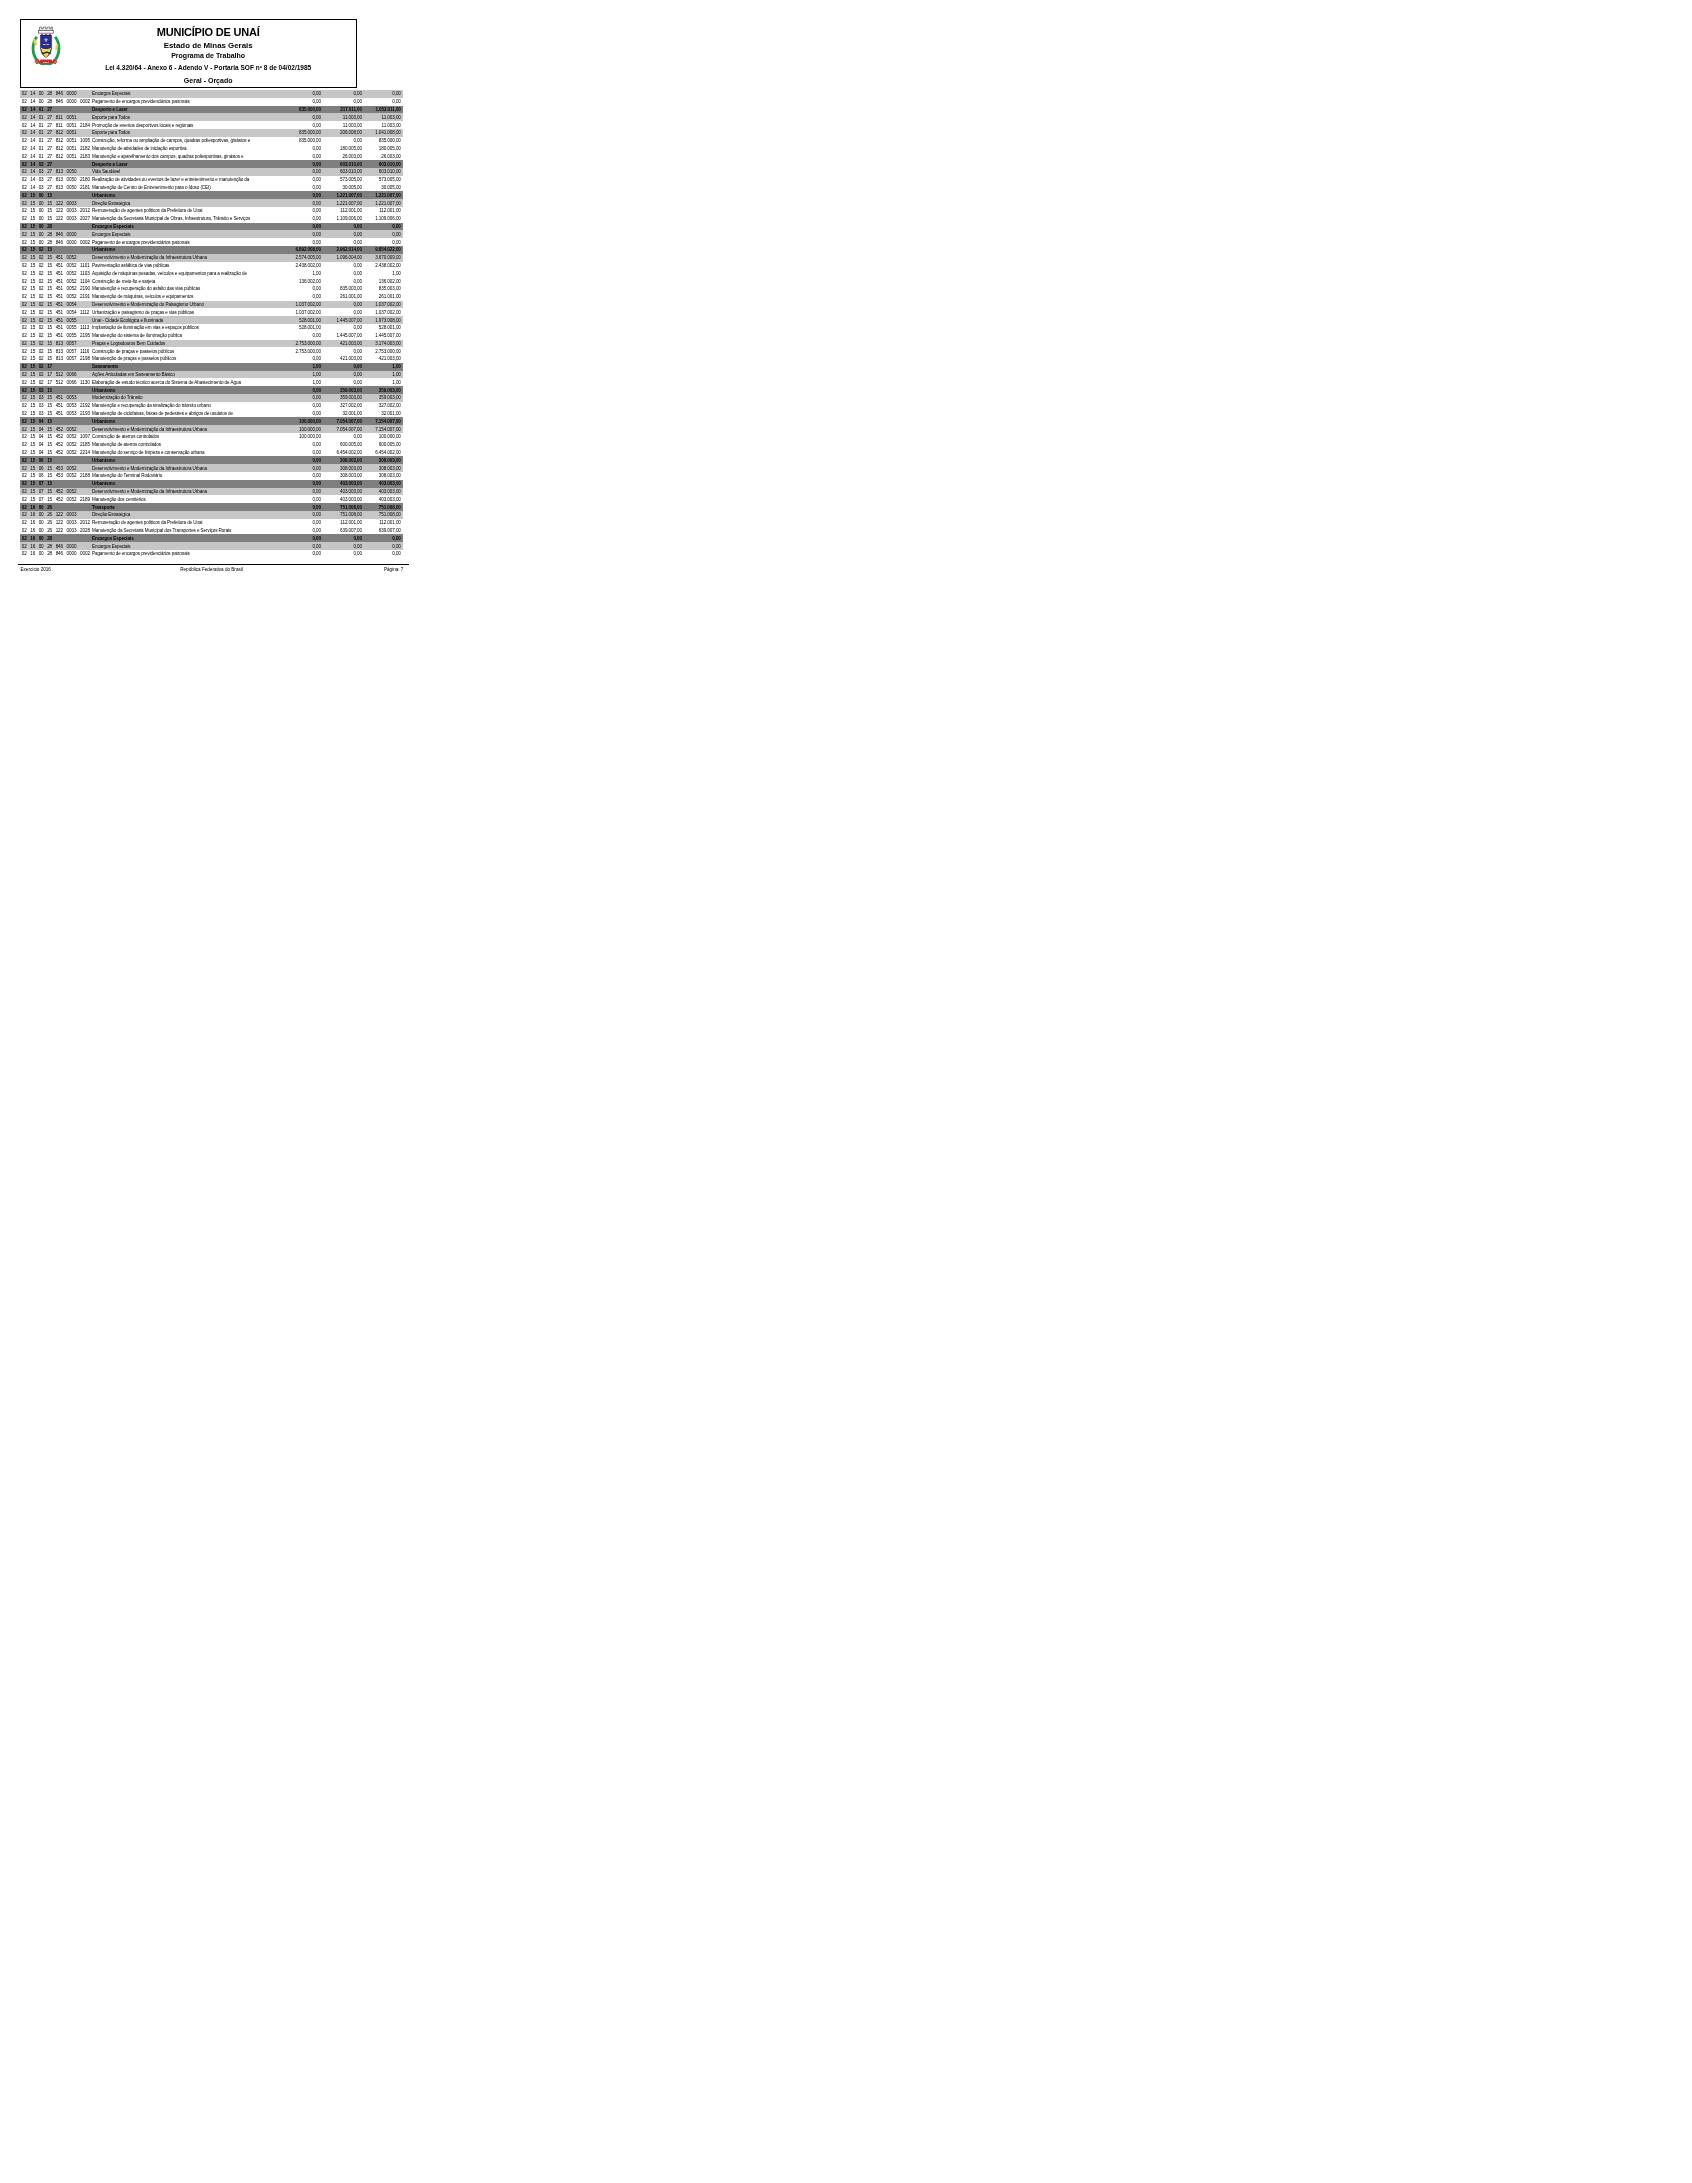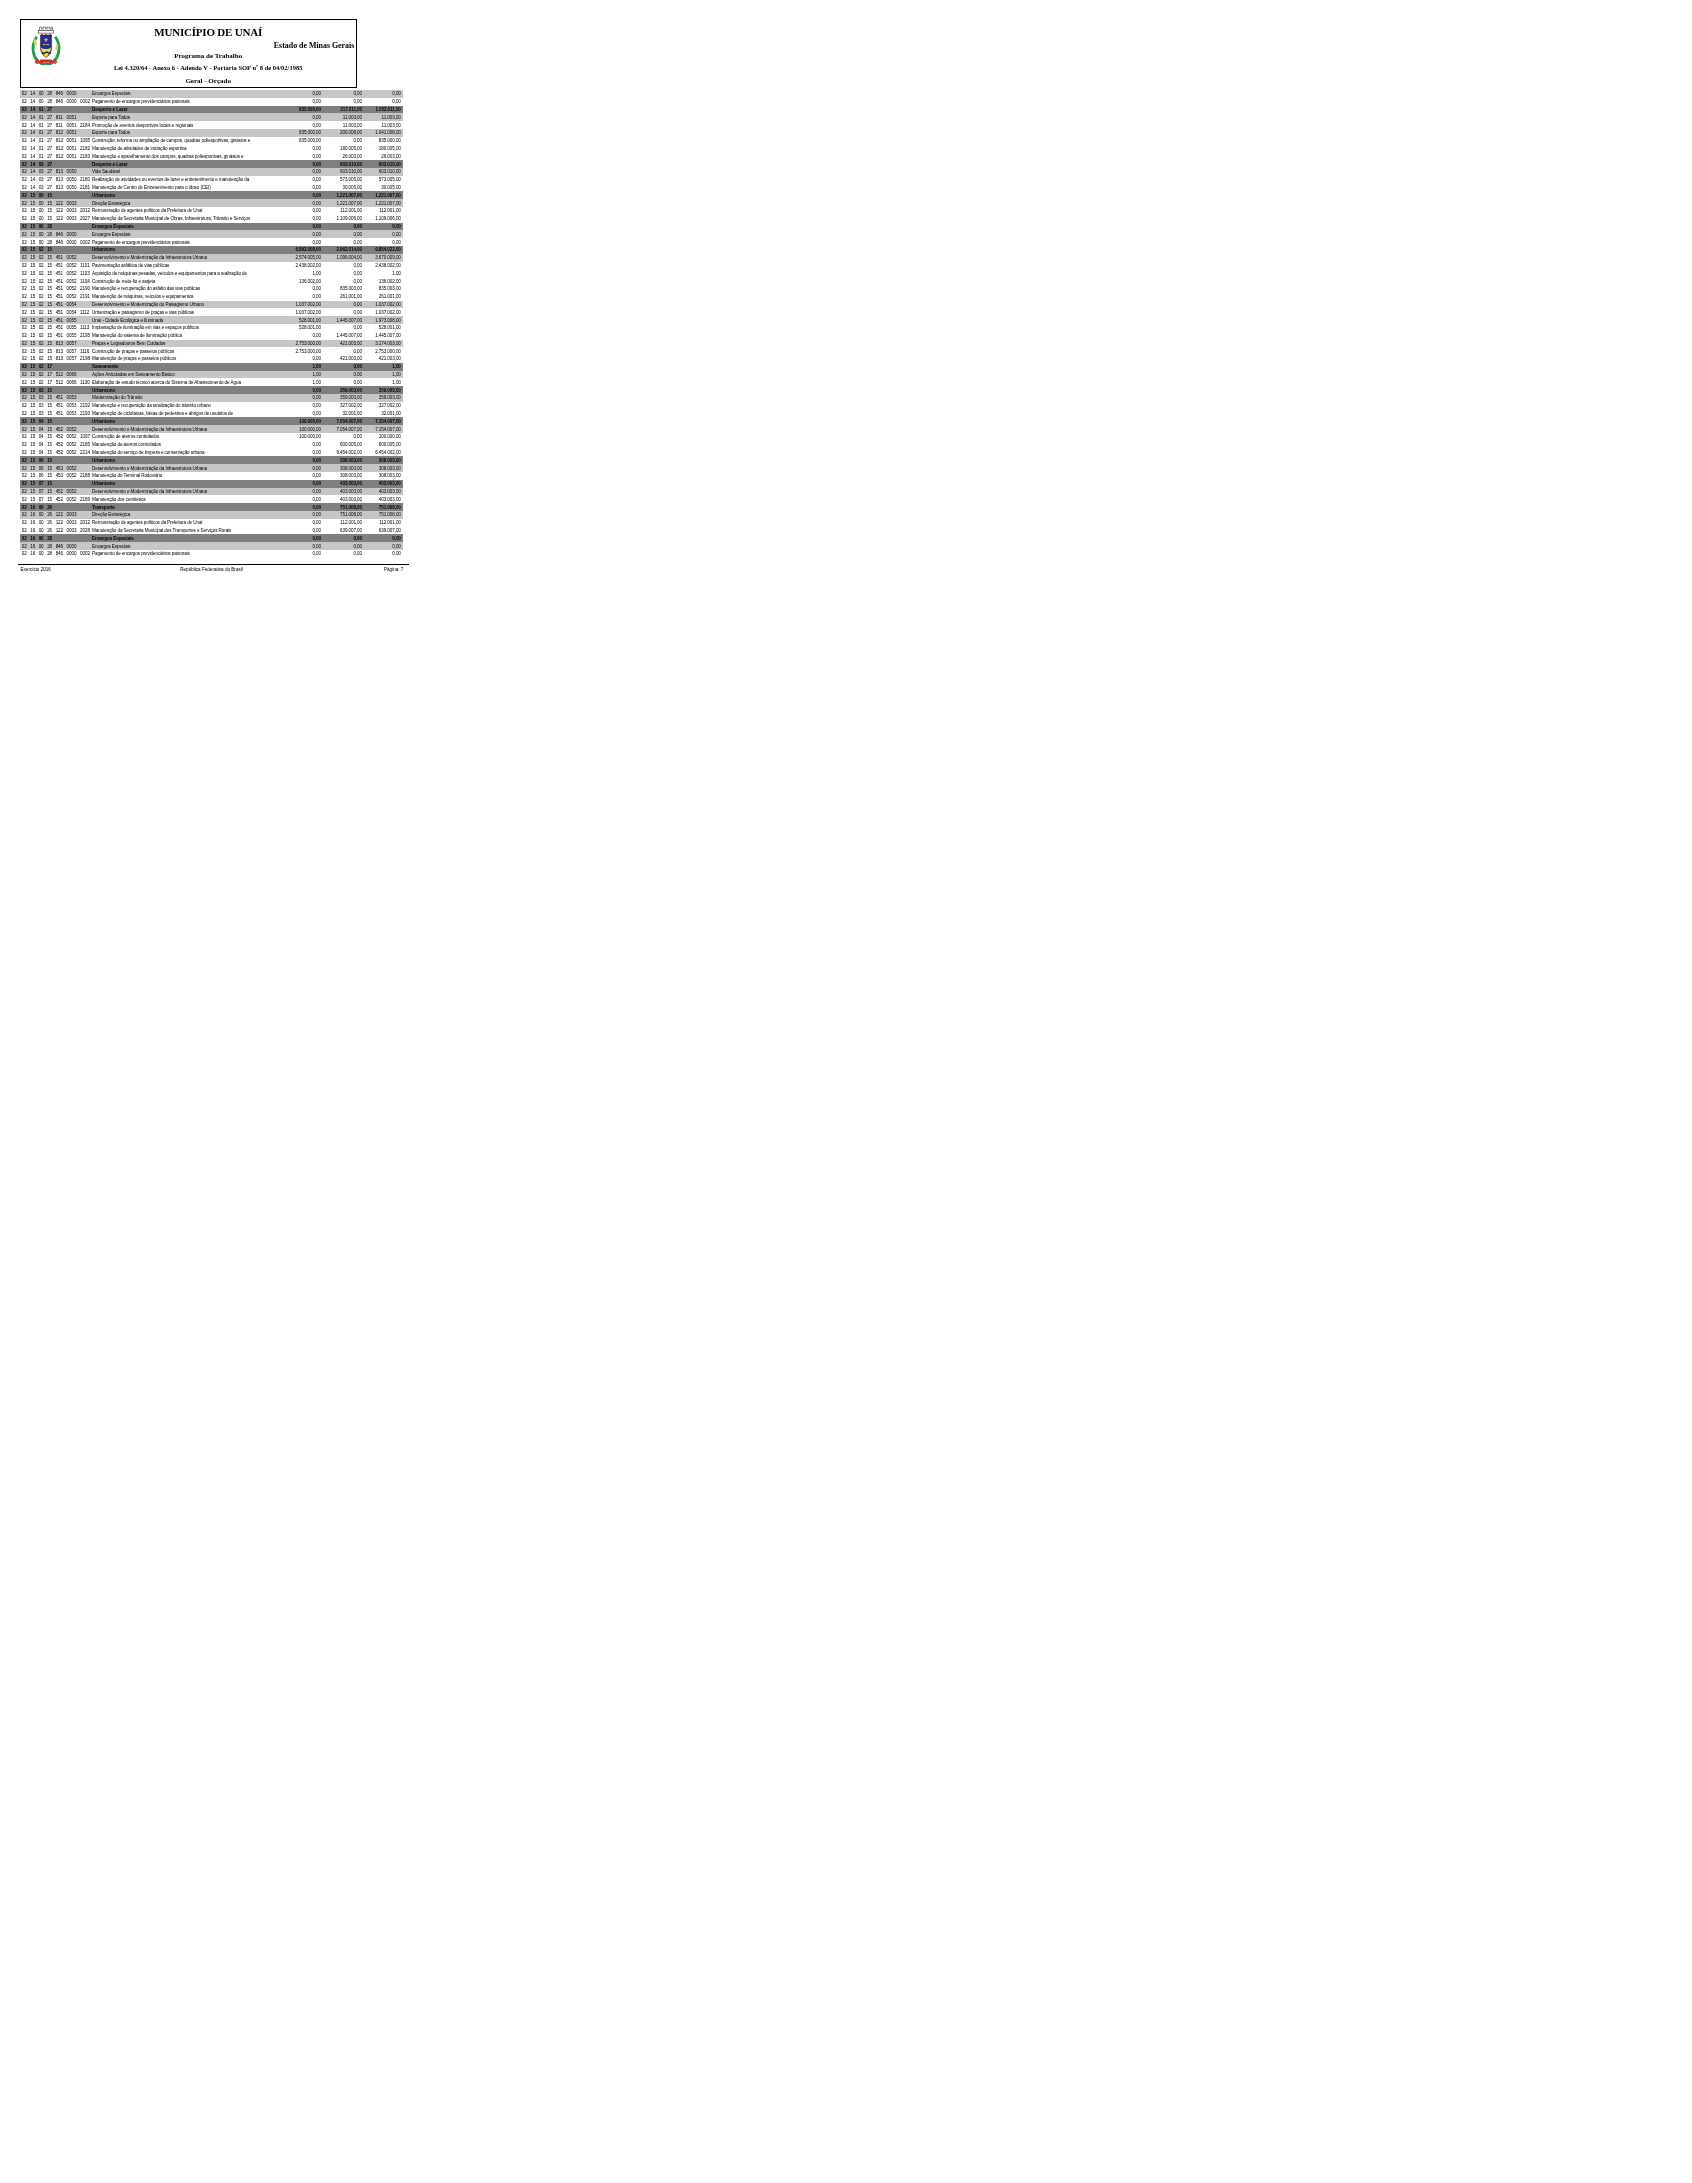--- a/index.html
+++ b/index.html
@@ -1,25 +1,25 @@
 <!DOCTYPE html>
 <html style="font-size:7px"><head>
 <meta charset="utf-8">
 <style>
   html,body{margin:0;padding:0;background:#ffffff;}
   .page{position:relative;width:423px;height:597px;background:#fff;
         font-family:"Liberation Sans",sans-serif;color:#000;overflow:hidden;}
 
   
   .header-box{position:absolute;left:20px;top:19px;width:337px;height:69px;
-              border:0.9px solid #000;box-sizing:border-box;font-family:Liberation Serif, serif;}
+              border:0.9px solid #000;box-sizing:border-box;}
   .logo{position:absolute;left:8.7px;top:5.2px;width:32px;height:41px;}
   .h-text{position:absolute;left:41px;right:1.7px;text-align:center;white-space:nowrap;}
   .h-title {top:5.7px;font-size:11px;font-weight:bold;letter-spacing:-0.2px;}
-  .h-state {top:21.4px;font-size:7.9px;font-weight:bold;text-align:right;}
+  .h-state {top:21.4px;font-size:7.9px;font-weight:bold;}
   .h-report{top:32px;font-size:7px;font-weight:bold;}
   .h-law   {top:44px;font-size:6.5px;font-weight:bold;}
   .h-scope {top:57px;font-size:7px;font-weight:bold;}
 
   
   .table{position:absolute;left:20px;top:90px;width:383px;}
   .row{position:relative;display:flex;align-items:center;height:7.8px;
        font-size:4.6px;letter-spacing:-0.1px;white-space:nowrap;}
   .row.t-function{background:#7f7f7f;font-weight:bold;}
   .row.t-program{background:#c6c6c6;}

